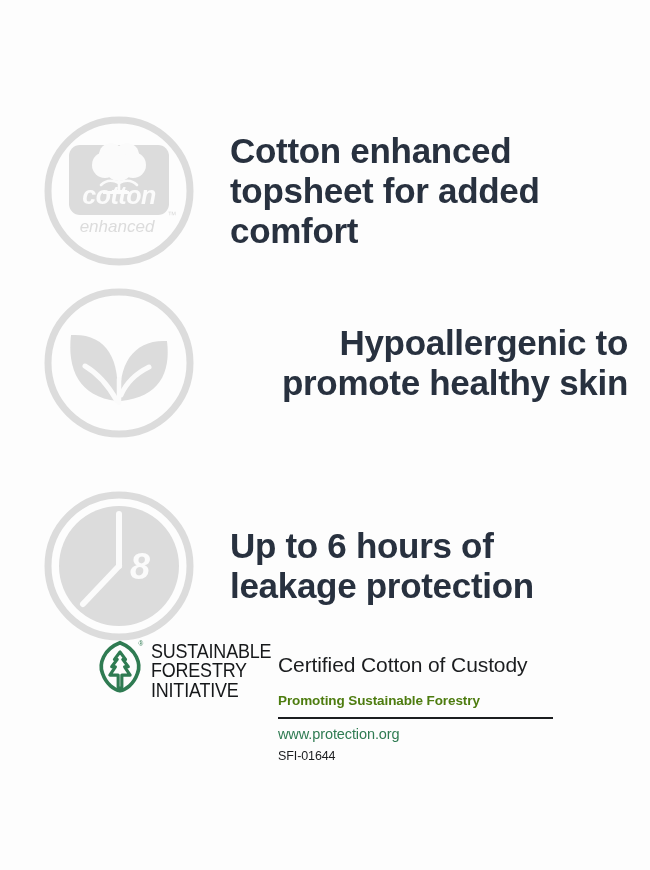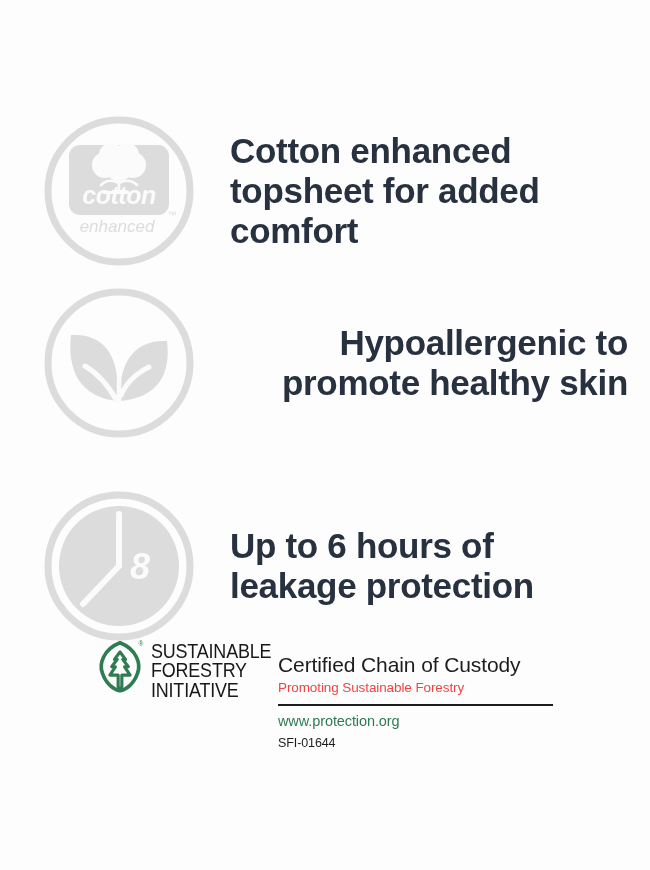--- a/index.html
+++ b/index.html
@@ -104,23 +104,24 @@
   #sfi-coc-title {
     font-size: 21px;
     line-height: 1.05;
     color: #1b1d1f;
     font-weight: 400;
     letter-spacing: -0.1px;
   }
   #sfi-coc-sub {
     font-size: 13.5px;
     line-height: 1.3;
-    color: #ef4444;
-    margin-top: 3px;
-    letter-spacing: -0.1px;
+    color: #4d7c0f;
+    margin-top: 16px;
+    letter-spacing: -0.1px;
+    font-weight: bold;
   }
   #sfi-rule {
     width: 275px;
     height: 2px;
     background: #1b1d1f;
     margin-top: 7px;
     margin-bottom: 6px;
   }
   #sfi-url {
     font-size: 14.5px;
@@ -226,21 +227,21 @@
         <text x="46" y="7" fill="#2f7b52" font-family="Liberation Sans, sans-serif" font-size="7">®</text>
       </svg>
       <div class="sfi-wordmark">
         <div>SUSTAINABLE</div>
         <div>FORESTRY</div>
         <div>INITIATIVE</div>
       </div>
     </div>
 
     <div id="sfi-text-cell">
-      <div id="sfi-coc-title">Certified Chain of Custody</div>
+      <div id="sfi-coc-title">Certified Cotton of Custody</div>
       <div id="sfi-coc-sub">Promoting Sustainable Forestry</div>
       <div id="sfi-rule"></div>
       <div id="sfi-url">www.protection.org</div>
       <div id="sfi-code">SFI-01644</div>
     </div>
 
   </div>
 
 </div>
 

